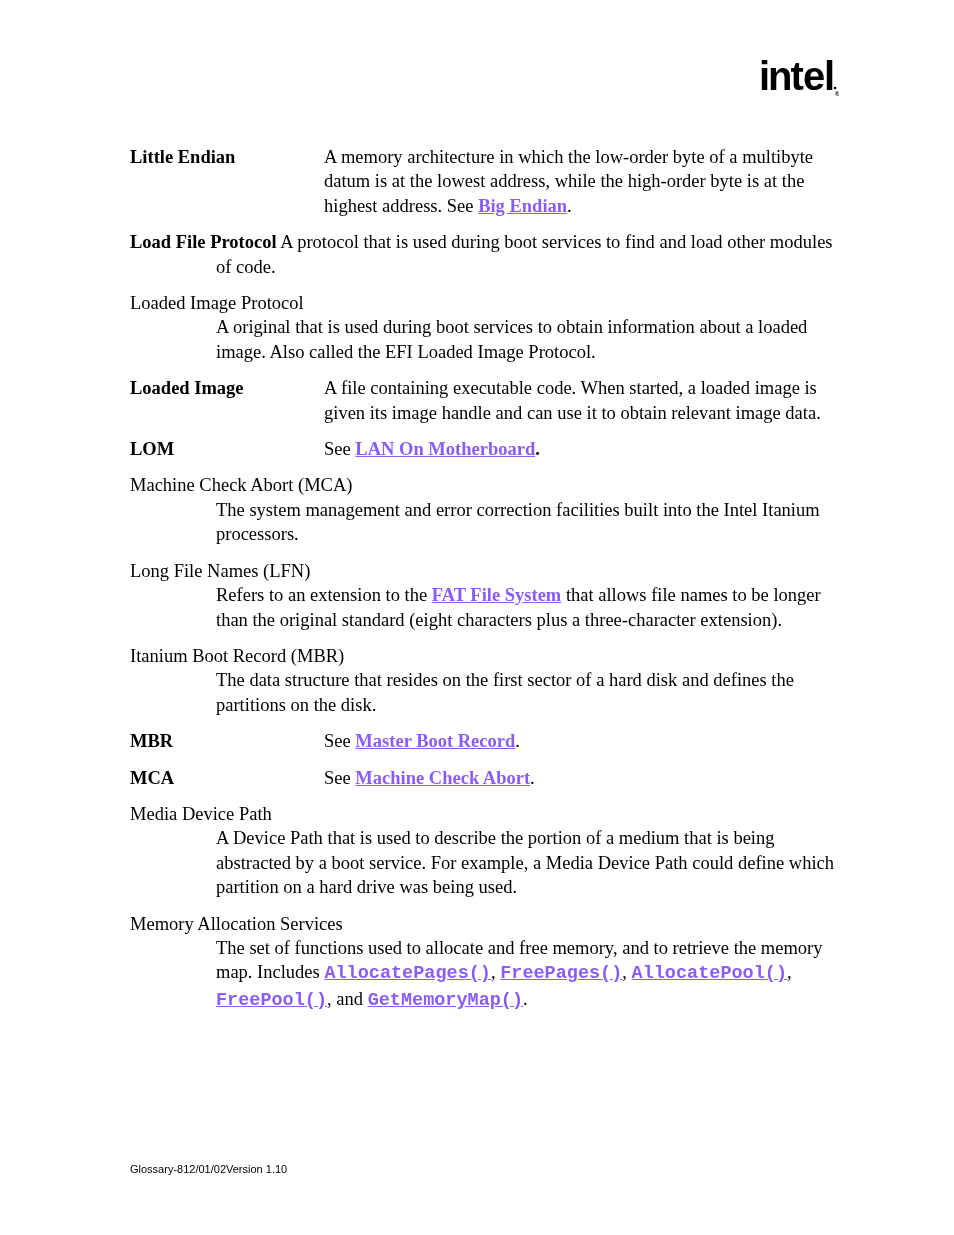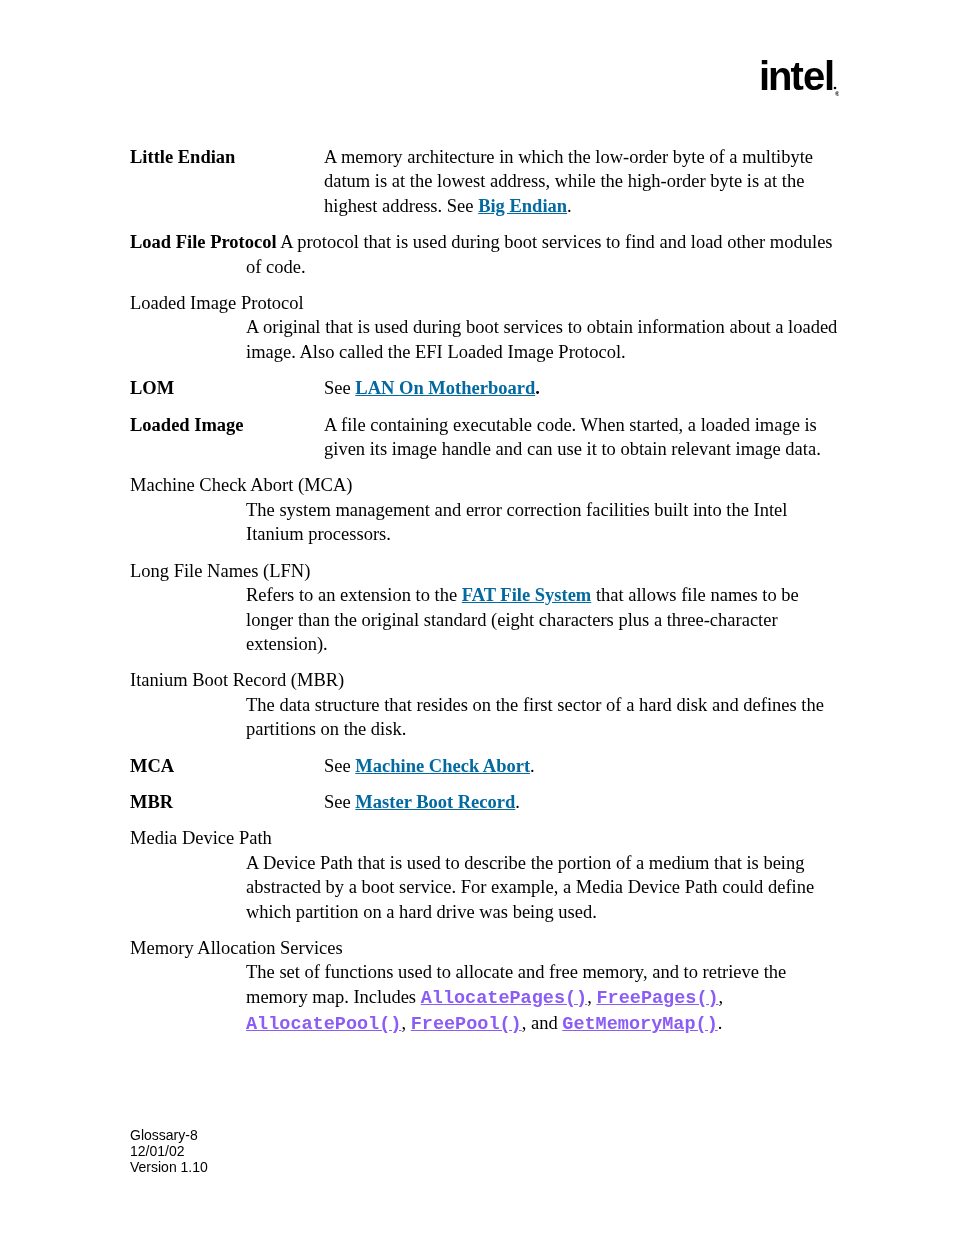--- a/index.html
+++ b/index.html
@@ -34,60 +34,59 @@
   }
   .entry {
     margin-bottom: 12px;
   }
   .term {
     font-weight: 700;
     display: inline;
   }
   .def-block {
     display: block;
-    margin-left: 116px;
+    margin-left: 86px;
   }
   .row {
     display: flex;
     align-items: flex-start;
     gap: 44px;
   }
   .row .term-col {
     width: 150px;
     flex: 0 0 150px;
     font-weight: 700;
   }
   .row .def-col {
     flex: 1;
   }
   .fullterm {
     font-weight: 400;
     display: block;
   }
   a.link {
-    color: #0369a1;
+    color: #8b5cf6;
     text-decoration: underline;
     font-weight: 700;
   }
   .code {
     font-family: "Courier New", Courier, monospace;
     color: #8b5cf6;
     font-weight: 700;
     text-decoration: underline;
   }
   .footer {
     position: absolute;
     bottom: 60px;
     left: 130px;
     right: 115px;
     display: flex;
-    justify-content: space-between;
+    justify-content: flex-start;
     font-family: Helvetica, Arial, sans-serif;
-    font-size: 14px;
-    flex-direction: column;
+    font-size: 11px;
   }
 </style>
 </head>
 <body>
 
 <div class="page">
 
   <div class="logo">
     <svg width="80" height="40" viewBox="0 0 80 40">
       <text x="0" y="32" font-family="Helvetica, Arial, sans-serif" font-weight="700" font-size="40" letter-spacing="-2">int</text>
@@ -112,59 +111,59 @@
       <span> </span><span>A protocol that is used during boot services to find and load other modules</span>
       <span class="def-block">of code.</span>
     </div>
 
     <div class="entry">
       <span class="fullterm">Loaded Image Protocol</span>
       <span class="def-block">A original that is used during boot services to obtain information about a loaded image.  Also called the EFI Loaded Image Protocol.</span>
     </div>
 
     <div class="entry row">
+      <div class="term-col">Loaded Image</div>
+      <div class="def-col">A file containing executable code.  When started, a loaded image is given its image handle and can use it to obtain relevant image data.</div>
+    </div>
+
+    <div class="entry row">
       <div class="term-col">LOM</div>
       <div class="def-col">
         <span>See </span><a href="#" class="link">LAN On Motherboard</a><b>.</b>
       </div>
-    </div>
-
-    <div class="entry row">
-      <div class="term-col">Loaded Image</div>
-      <div class="def-col">A file containing executable code.  When started, a loaded image is given its image handle and can use it to obtain relevant image data.</div>
     </div>
 
     <div class="entry">
       <span class="fullterm">Machine Check Abort (MCA)</span>
       <span class="def-block">The system management and error correction facilities built into the Intel Itanium processors.</span>
     </div>
 
     <div class="entry">
       <span class="fullterm">Long File Names (LFN)</span>
       <span class="def-block">
         <span>Refers to an extension to the </span><a href="#" class="link">FAT File System</a><span> that allows file names to be longer than the original standard (eight characters plus a three-character extension).</span>
       </span>
     </div>
 
     <div class="entry">
       <span class="fullterm">Itanium Boot Record (MBR)</span>
       <span class="def-block">The data structure that resides on the first sector of a hard disk and defines the partitions on the disk.</span>
     </div>
 
     <div class="entry row">
-      <div class="term-col">MCA</div>
+      <div class="term-col">MBR</div>
       <div class="def-col">
-        <span>See </span><a href="#" class="link">Machine Check Abort</a><span>.</span>
+        <span>See </span><a href="#" class="link">Master Boot Record</a><span>.</span>
       </div>
     </div>
 
     <div class="entry row">
-      <div class="term-col">MBR</div>
+      <div class="term-col">MCA</div>
       <div class="def-col">
-        <span>See </span><a href="#" class="link">Master Boot Record</a><span>.</span>
+        <span>See </span><a href="#" class="link">Machine Check Abort</a><span>.</span>
       </div>
     </div>
 
     <div class="entry">
       <span class="fullterm">Media Device Path</span>
       <span class="def-block">A Device Path that is used to describe the portion of a medium that is being abstracted by a boot service.  For example, a Media Device Path could define which partition on a hard drive was being used.</span>
     </div>
 
     <div class="entry">
       <span class="fullterm">Memory Allocation Services</span>

